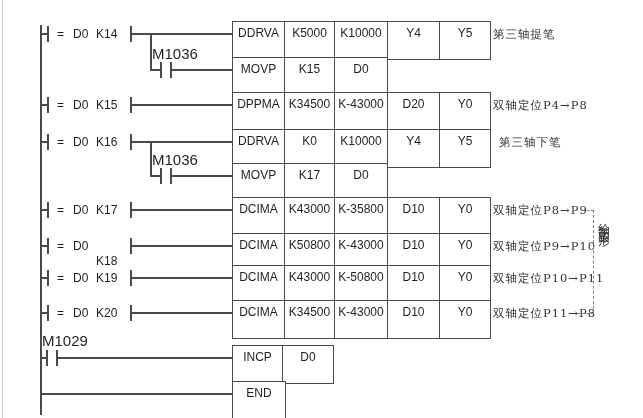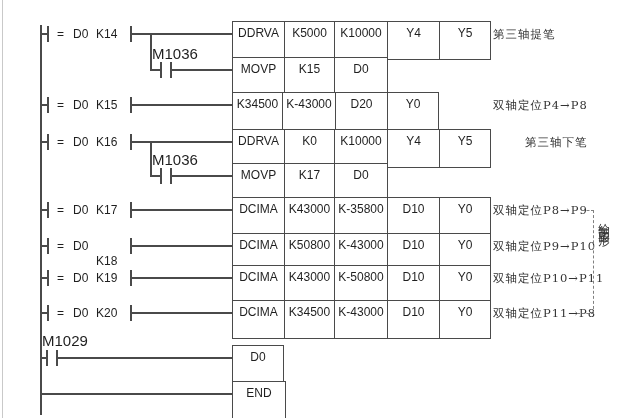--- a/index.html
+++ b/index.html
@@ -74,20 +74,21 @@
 
   <div class="rung">
     <i class="wh" style="left:40px;top:104px;width:8px"></i>
     <i class="tk" style="left:47px;top:97px"></i>
     <span class="ct" style="left:57px;top:97px">=</span>
     <span class="ct" style="left:73px;top:97px">D0</span>
     <span class="ct" style="left:96px;top:97px">K15</span>
     <i class="tk" style="left:130px;top:97px"></i>
     <i class="wh" style="left:132px;top:104px;width:100px"></i>
     <div class="box" style="left:232px;top:92px">
+      <span class="cell" style="width:52px">DPPMA</span>
       <span class="cell" style="width:50px">K34500</span>
       <span class="cell" style="width:53px">K-43000</span>
       <span class="cell" style="width:52px">D20</span>
       <span class="cell" style="width:50px">Y0</span>
     </div>
     <span class="note" style="left:493px;top:97px">双轴定位P4→P8</span>
   </div>
 
   <div class="rung">
     <i class="wh" style="left:40px;top:141px;width:8px"></i>
@@ -97,21 +98,21 @@
     <span class="ct" style="left:96px;top:134px">K16</span>
     <i class="tk" style="left:130px;top:134px"></i>
     <i class="wh" style="left:132px;top:141px;width:100px"></i>
     <div class="box" style="left:232px;top:129px">
       <span class="cell" style="width:52px">DDRVA</span>
       <span class="cell" style="width:50px">K0</span>
       <span class="cell" style="width:53px">K10000</span>
       <span class="cell" style="width:52px">Y4</span>
       <span class="cell" style="width:50px">Y5</span>
     </div>
-    <span class="note" style="left:525px;top:134px">第三轴下笔</span>
+    <span class="note" style="left:499px;top:134px">第三轴下笔</span>
   </div>
 
   <div class="rung">
     <i class="wv" style="left:150px;top:142px;height:35px"></i>
     <span class="clabel" style="left:152px;top:153px">M1036</span>
     <i class="wh" style="left:150px;top:175px;width:10px"></i>
     <i class="tk" style="left:160px;top:168px"></i>
     <i class="tk" style="left:170px;top:168px"></i>
     <i class="wh" style="left:172px;top:175px;width:60px"></i>
     <div class="box" style="left:232px;top:163px">
@@ -193,20 +194,21 @@
     <span class="note" style="left:493px;top:305px">双轴定位P11→P8</span>
   </div>
 
   <div class="rung">
     <span class="clabel" style="left:42px;top:334px">M1029</span>
     <i class="wh" style="left:40px;top:357px;width:6px"></i>
     <i class="tk" style="left:46px;top:350px"></i>
     <i class="tk" style="left:56px;top:350px"></i>
     <i class="wh" style="left:58px;top:357px;width:174px"></i>
     <div class="box" style="left:232px;top:345px">
+      <span class="cell" style="width:50px">INCP</span>
       <span class="cell" style="width:50px">D0</span>
     </div>
   </div>
 
   <div class="rung">
     <i class="wh" style="left:40px;top:393px;width:192px"></i>
     <div class="box" style="left:232px;top:381px">
       <span class="cell" style="width:52px">END</span>
     </div>
   </div>

